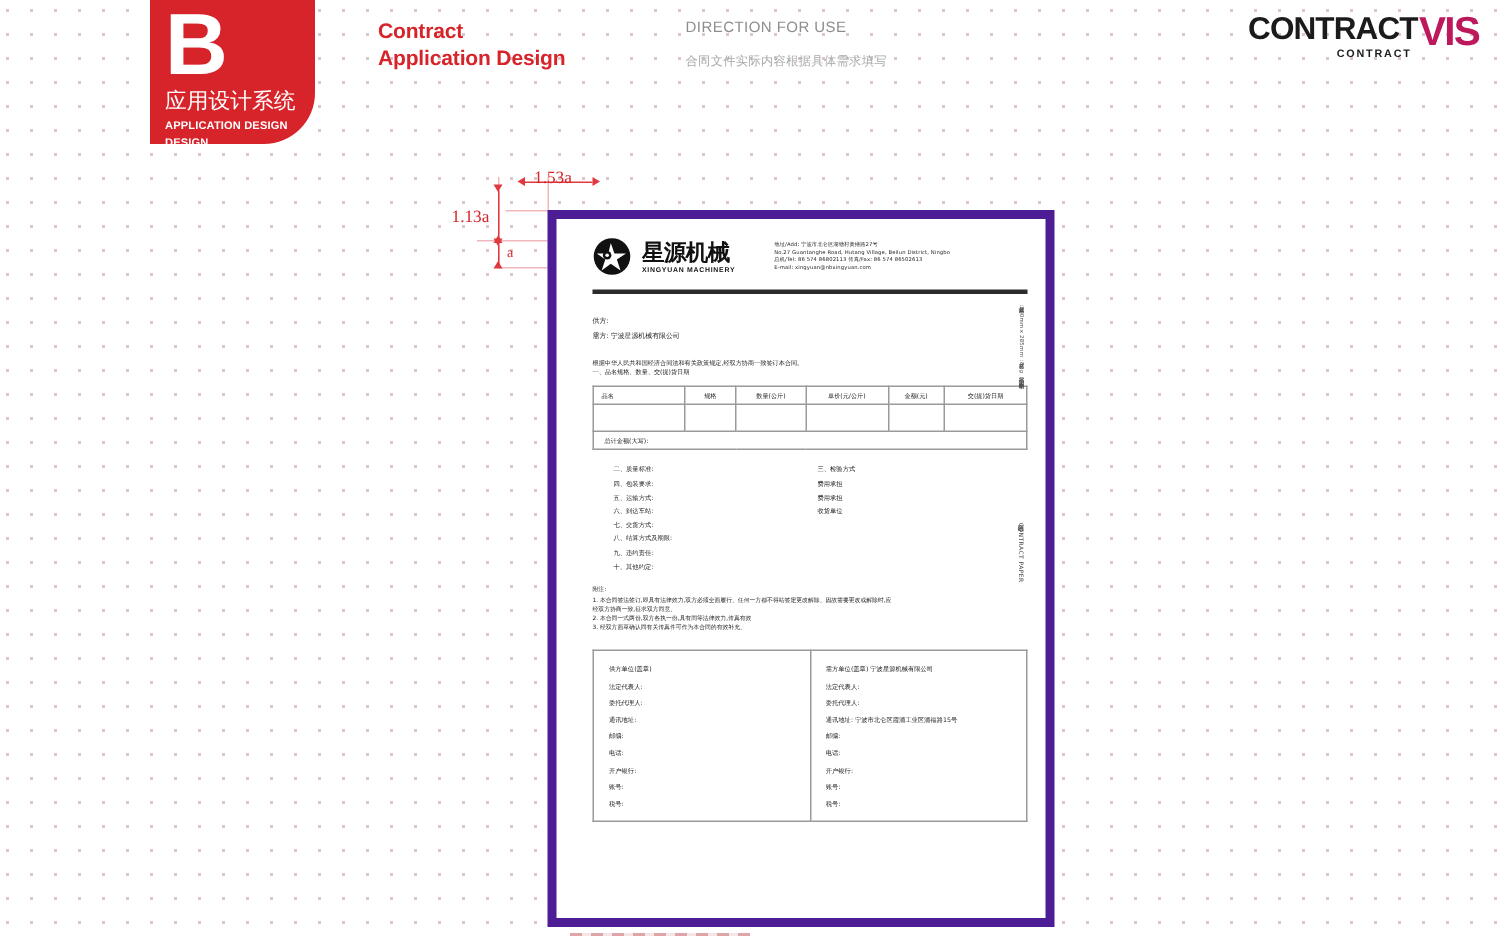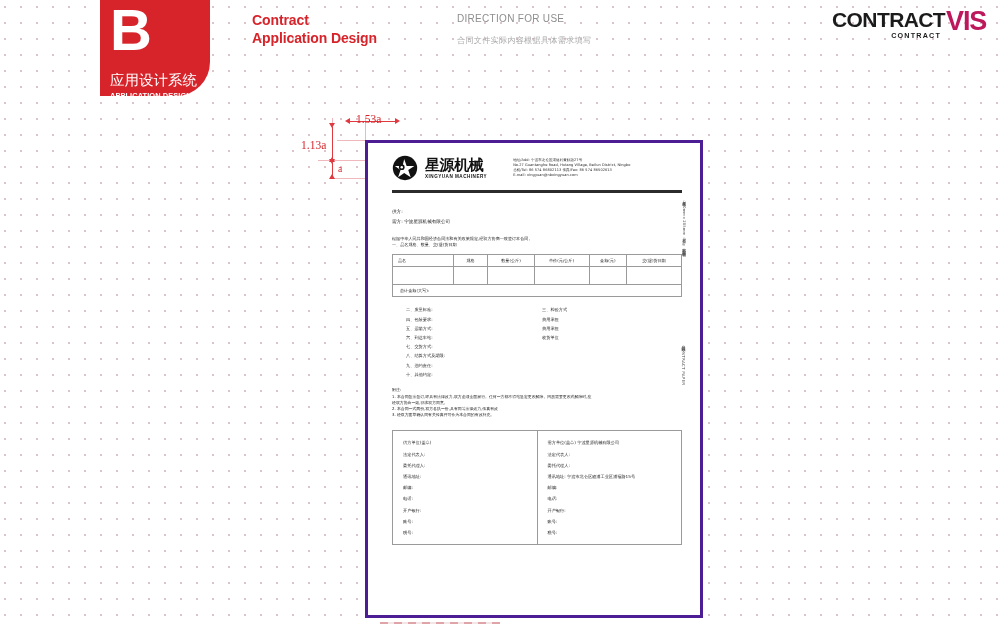--- a/index.html
+++ b/index.html
@@ -33,21 +33,21 @@
     border-bottom-right-radius: 34px;
     color: #fff;
     padding: 2px 0 0 10px;
   }
   .badge-letter {
     font-size: 58px; font-weight: bold; line-height: 56px;
     letter-spacing: -1px; color: #fff;
     font-family: "Liberation Sans", sans-serif;
   }
   .badge-cn {
-    font-size: 14.5px; line-height: 17px; margin-top: 14px;
+    font-size: 14.5px; line-height: 17px; margin-top: 2px;
     letter-spacing: 0px; white-space: nowrap;
     font-family: "DejaVu Sans", sans-serif;
   }
   .badge-en {
     font-size: 7.4px; line-height: 9px; margin-top: 2px;
     font-weight: bold; letter-spacing: 0.1px;
   }
 
   .h-contract { position: absolute; left: 252px; top: 12px; }
   .h-contract .en {
@@ -103,21 +103,21 @@
   .arrow { position: absolute; width: 0; height: 0; }
   .arrow.left  { border-top: 3.2px solid transparent; border-bottom: 3.2px solid transparent; border-right: 5px solid #e0393f; }
   .arrow.right { border-top: 3.2px solid transparent; border-bottom: 3.2px solid transparent; border-left: 5px solid #e0393f; }
   .arrow.down  { border-left: 3.2px solid transparent; border-right: 3.2px solid transparent; border-top: 5px solid #e0393f; }
   .arrow.up    { border-left: 3.2px solid transparent; border-right: 3.2px solid transparent; border-bottom: 5px solid #e0393f; }
 
   
   .sheet {
     position: absolute; left: 365px; top: 140px;
     width: 338px; height: 478px;
-    background: #ffffff; border: 3px solid #4c1d95;
+    background: #ffffff; border: 6px solid #4c1d95;
     overflow: hidden;
   }
   .doc-inner { position: absolute; left: 24px; top: 12px; width: 290px; }
 
   .letterhead { display: flex; align-items: center; gap: 8px; }
   .logo-mark { width: 26px; height: 26px; flex: 0 0 26px; }
   .logo-text-wrap { margin-left: -1px; }
   .logo-cn {
     font-size: 15px; font-weight: bold; color: #111;
     font-family: "DejaVu Sans", sans-serif; line-height: 16px; letter-spacing: -0.4px;

